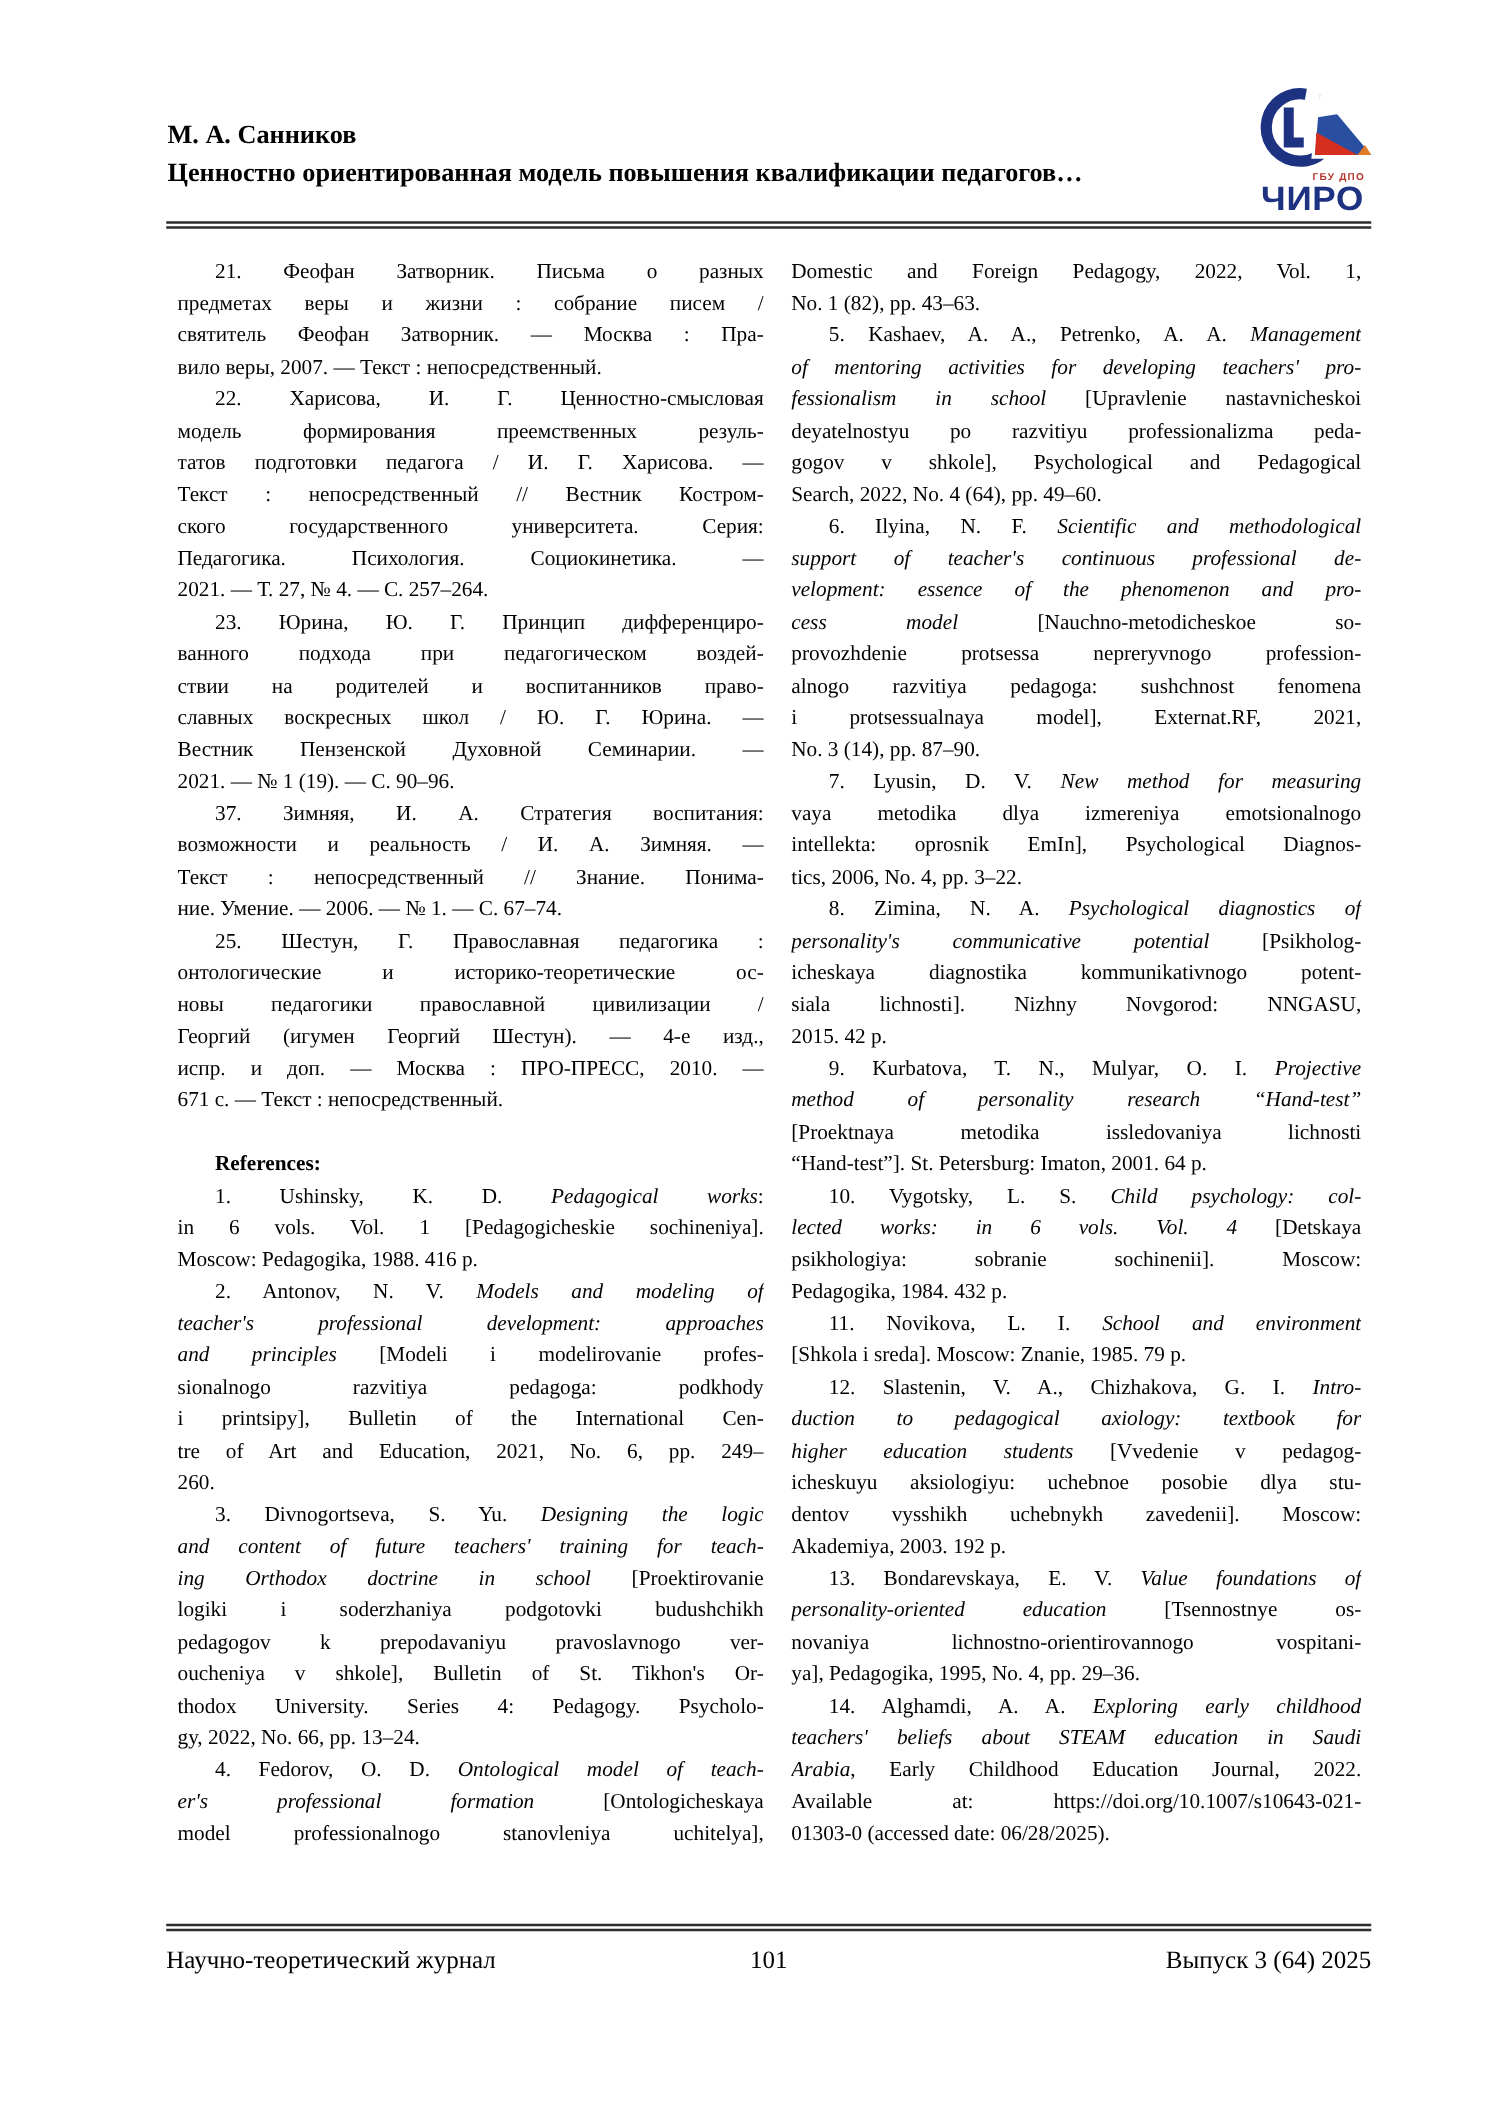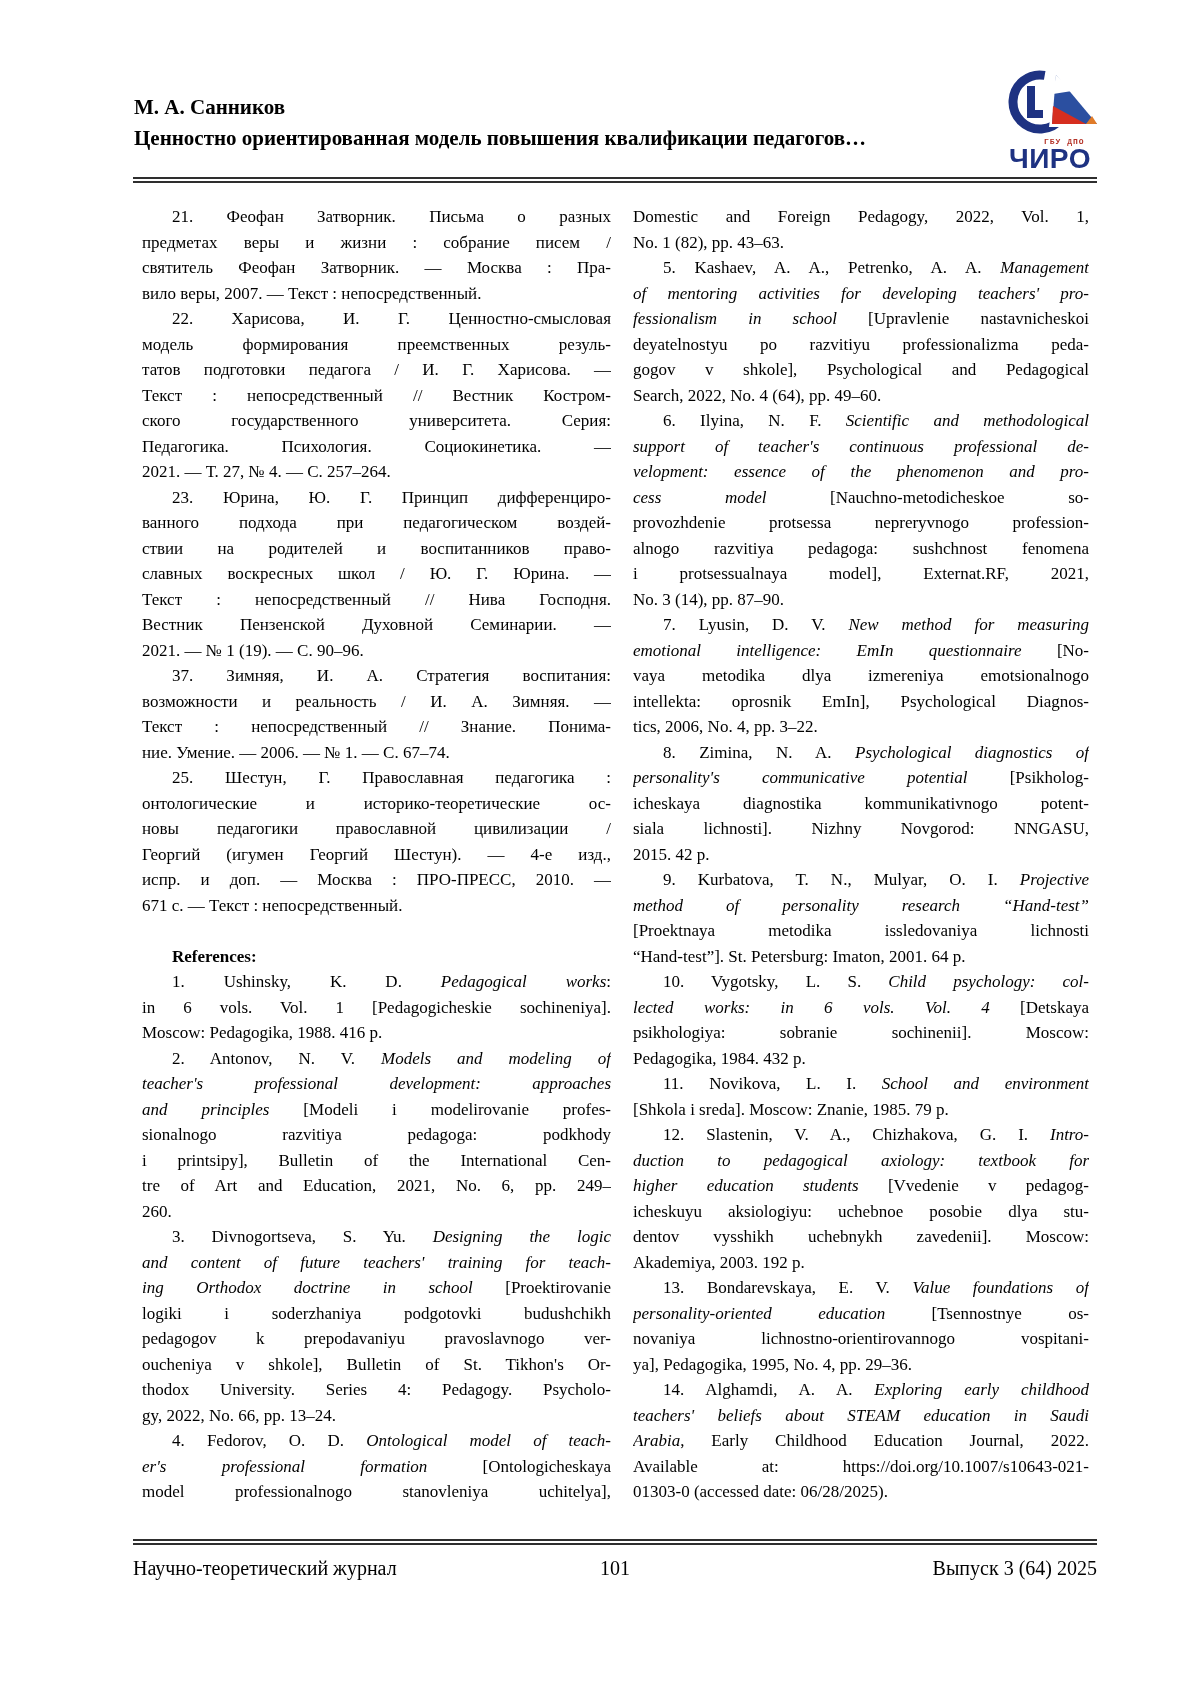--- a/index.html
+++ b/index.html
@@ -10,22 +10,22 @@
   .author{position:absolute;left:134px;top:95px;font-size:21px;font-weight:bold;line-height:24px;}
   .arttitle{position:absolute;left:134px;top:126px;font-size:21px;font-weight:bold;line-height:24px;}
   .rule{position:absolute;left:133px;width:964px;height:2px;
         border-top:2px solid var(--rule);border-bottom:2px solid var(--rule);}
   .rule-header{top:177px;}
   .rule-footer{top:1539px;}
 
   
   .logo{position:absolute;left:1000px;top:70px;width:100px;height:110px;}
   .logo svg{display:block;}
-  .logo-small{position:absolute;left:44px;top:68px;width:54px;text-align:left;
-              font-family:Liberation Mono, monospace;font-weight:bold;font-size:8px;
+  .logo-small{position:absolute;left:44px;top:68px;width:54px;text-align:center;
+              font-family:Liberation Sans, sans-serif;font-weight:bold;font-size:8px;
               line-height:8px;letter-spacing:1px;color:var(--logosmall);white-space:nowrap;}
   .logo-name{position:absolute;left:0;top:77px;width:100%;text-align:center;
              font-family:"Liberation Sans",sans-serif;font-weight:bold;font-size:27px;
              line-height:24px;letter-spacing:.5px;color:var(--logonavy);transform:scaleX(1.04);}
 
   
   .content{position:absolute;left:142px;top:204px;width:947px;display:flex;gap:22px;font-size:17px;}
   .col{width:469px;}
   .col-right{width:456px;}
   .ln{height:25.5px;line-height:25.5px;text-align:justify;text-align-last:left;overflow:hidden;}
@@ -83,21 +83,20 @@
           <div class="ln j"><span>Текст : непосредственный // Вестник Костром-</span></div>
           <div class="ln j"><span>ского государственного университета. Серия:</span></div>
           <div class="ln j"><span>Педагогика. Психология. Социокинетика. —</span></div>
           <div class="ln"><span>2021. — Т. 27, № 4. — С. 257–264.</span></div>
         </div>
         <div class="para">
           <div class="ln j ind"><span>23. Юрина, Ю. Г. Принцип дифференциро-</span></div>
           <div class="ln j"><span>ванного подхода при педагогическом воздей-</span></div>
           <div class="ln j"><span>ствии на родителей и воспитанников право-</span></div>
           <div class="ln j"><span>славных воскресных школ / Ю. Г. Юрина. —</span></div>
-          <div class="ln j"><span>Текст : непосредственный // Нива Господня.</span></div>
           <div class="ln j"><span>Вестник Пензенской Духовной Семинарии. —</span></div>
           <div class="ln"><span>2021. — № 1 (19). — С. 90–96.</span></div>
         </div>
         <div class="para">
           <div class="ln j ind"><span>37. Зимняя, И. А. Стратегия воспитания:</span></div>
           <div class="ln j"><span>возможности и реальность / И. А. Зимняя. —</span></div>
           <div class="ln j"><span>Текст : непосредственный // Знание. Понима-</span></div>
           <div class="ln"><span>ние. Умение. — 2006. — № 1. — С. 67–74.</span></div>
         </div>
         <div class="para">
@@ -160,21 +159,20 @@
           <div class="ln j"><span class="it">support of teacher's continuous professional de-</span></div>
           <div class="ln j"><span class="it">velopment: essence of the phenomenon and pro-</span></div>
           <div class="ln j"><span class="it">cess model</span><span> [Nauchno-metodicheskoe so-</span></div>
           <div class="ln j"><span>provozhdenie protsessa nepreryvnogo profession-</span></div>
           <div class="ln j"><span>alnogo razvitiya pedagoga: sushchnost fenomena</span></div>
           <div class="ln j"><span>i protsessualnaya model], Externat.RF, 2021,</span></div>
           <div class="ln"><span>No. 3 (14), pp. 87–90.</span></div>
         </div>
         <div class="para">
           <div class="ln j ind"><span>7. Lyusin, D. V. </span><span class="it">New method for measuring</span></div>
-          <div class="ln j"><span class="it">emotional intelligence: EmIn questionnaire</span><span> [No-</span></div>
           <div class="ln j"><span>vaya metodika dlya izmereniya emotsionalnogo</span></div>
           <div class="ln j"><span>intellekta: oprosnik EmIn], Psychological Diagnos-</span></div>
           <div class="ln"><span>tics, 2006, No. 4, pp. 3–22.</span></div>
         </div>
         <div class="para">
           <div class="ln j ind"><span>8. Zimina, N. A. </span><span class="it">Psychological diagnostics of</span></div>
           <div class="ln j"><span class="it">personality's communicative potential</span><span> [Psikholog-</span></div>
           <div class="ln j"><span>icheskaya diagnostika kommunikativnogo potent-</span></div>
           <div class="ln j"><span>siala lichnosti]. Nizhny Novgorod: NNGASU,</span></div>
           <div class="ln"><span>2015. 42 p.</span></div>

